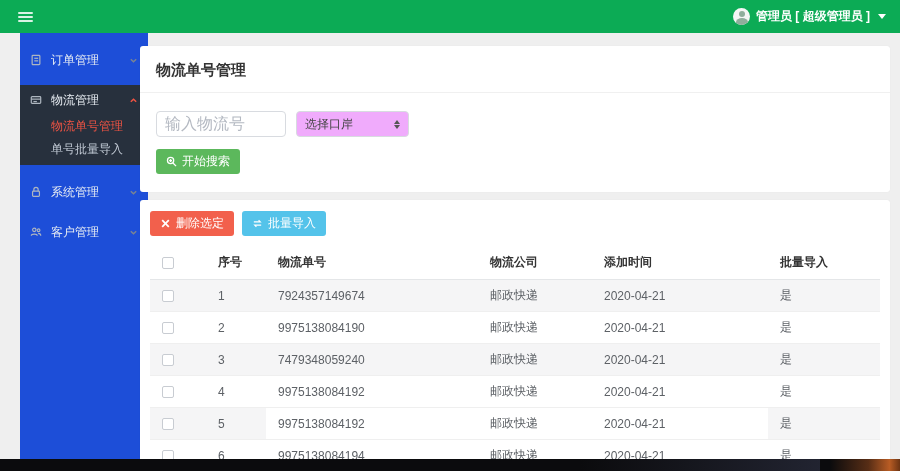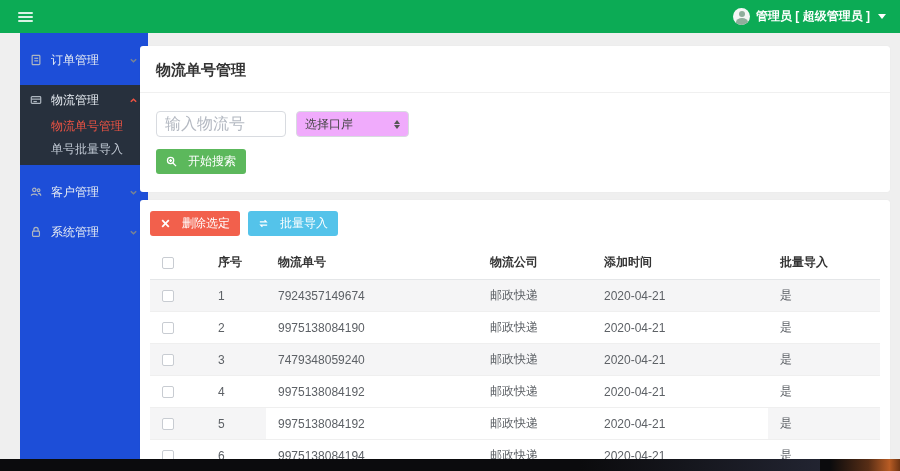--- a/index.html
+++ b/index.html
@@ -42,21 +42,21 @@
   .search-row { display:flex; gap:10px; padding:18px 16px 0 16px; }
   .text-input { width:130px; height:26px; border:1px solid #d8dbe0; border-radius:4px; padding:0 8px;
     font-size:16px; color:#333; font-family:inherit; background:#fff; }
   .text-input::placeholder { color:#b4b9c2; }
   .select { width:113px; height:26px; border:1px solid #d8dbe0; border-radius:4px; background:#f0abfc;
     display:flex; align-items:center; padding:0 8px; font-size:12px; color:#444; cursor:pointer; position:relative; }
   .select .arrows { margin-left:auto; display:flex; flex-direction:column; gap:1px; }
   .select .arrows i { display:block; width:0; height:0; border-left:3.5px solid transparent; border-right:3.5px solid transparent; }
   .select .arrows i.up { border-bottom:4px solid #555; }
   .select .arrows i.down { border-top:4px solid #555; }
-  .btn { display:inline-flex; align-items:center; gap:11px; height:25px; padding:0 10px; border:none; border-radius:3px;
+  .btn { display:inline-flex; align-items:center; gap:5px; height:25px; padding:0 10px; border:none; border-radius:3px;
     font-size:12px; color:#fff; cursor:pointer; font-family:inherit; }
   .btn svg { width:11px; height:11px; }
   .btn-search { background:#5cb85c; margin:12px 0 0 16px; }
   .btn-del { background:#f2604c; }
   .btn-imp { background:#54c3ea; }
 
   
   .table-card { padding:9px 10px 0 10px; min-height:300px; }
   .toolbar { display:flex; gap:8px; padding:2px 0 10px 0; }
   table { width:100%; border-collapse:collapse; font-size:12px; table-layout:fixed; }
@@ -124,43 +124,43 @@
               <polyline points="2,6.5 5,3.5 8,6.5"></polyline>
             </svg>
         </span>
       </div>
       <div class="submenu-item active">物流单号管理</div>
       <div class="submenu-item">单号批量导入</div>
     </div>
 
     <div class="menu-item">
       <span class="mi-icon">
+        <svg viewBox="0 0 14 14" fill="none" stroke="#aeb6c0" stroke-width="1.4">
+            <rect x="3" y="6" width="8" height="6" rx="1"></rect>
+            <path d="M4.5 6 V4.2 a2.5 2.5 0 0 1 5 0 V6"></path>
+          </svg>
+      </span>
+      <span>系统管理</span>
+      <span class="chev">
+        <svg viewBox="0 0 10 10" fill="none" stroke="#7a8491" stroke-width="1.6">
+            <polyline points="2,3.5 5,6.5 8,3.5"></polyline>
+          </svg>
+      </span>
+    </div>
+
+    <div class="menu-item">
+      <span class="mi-icon">
         <svg viewBox="0 0 14 14" fill="none" stroke="#aeb6c0" stroke-width="1.3">
             <circle cx="5" cy="4.5" r="2"></circle>
             <path d="M1.5 11.5 C1.5 8.8 8.5 8.8 8.5 11.5"></path>
             <circle cx="10" cy="5" r="1.6"></circle>
             <path d="M9.5 8.6 C11.8 8.6 12.6 9.8 12.6 11.5"></path>
           </svg>
       </span>
       <span>客户管理</span>
-      <span class="chev">
-        <svg viewBox="0 0 10 10" fill="none" stroke="#7a8491" stroke-width="1.6">
-            <polyline points="2,3.5 5,6.5 8,3.5"></polyline>
-          </svg>
-      </span>
-    </div>
-
-    <div class="menu-item">
-      <span class="mi-icon">
-        <svg viewBox="0 0 14 14" fill="none" stroke="#aeb6c0" stroke-width="1.4">
-            <rect x="3" y="6" width="8" height="6" rx="1"></rect>
-            <path d="M4.5 6 V4.2 a2.5 2.5 0 0 1 5 0 V6"></path>
-          </svg>
-      </span>
-      <span>系统管理</span>
       <span class="chev">
         <svg viewBox="0 0 10 10" fill="none" stroke="#7a8491" stroke-width="1.6">
             <polyline points="2,3.5 5,6.5 8,3.5"></polyline>
           </svg>
       </span>
     </div>
   </div>
 
   <div class="main">
 

